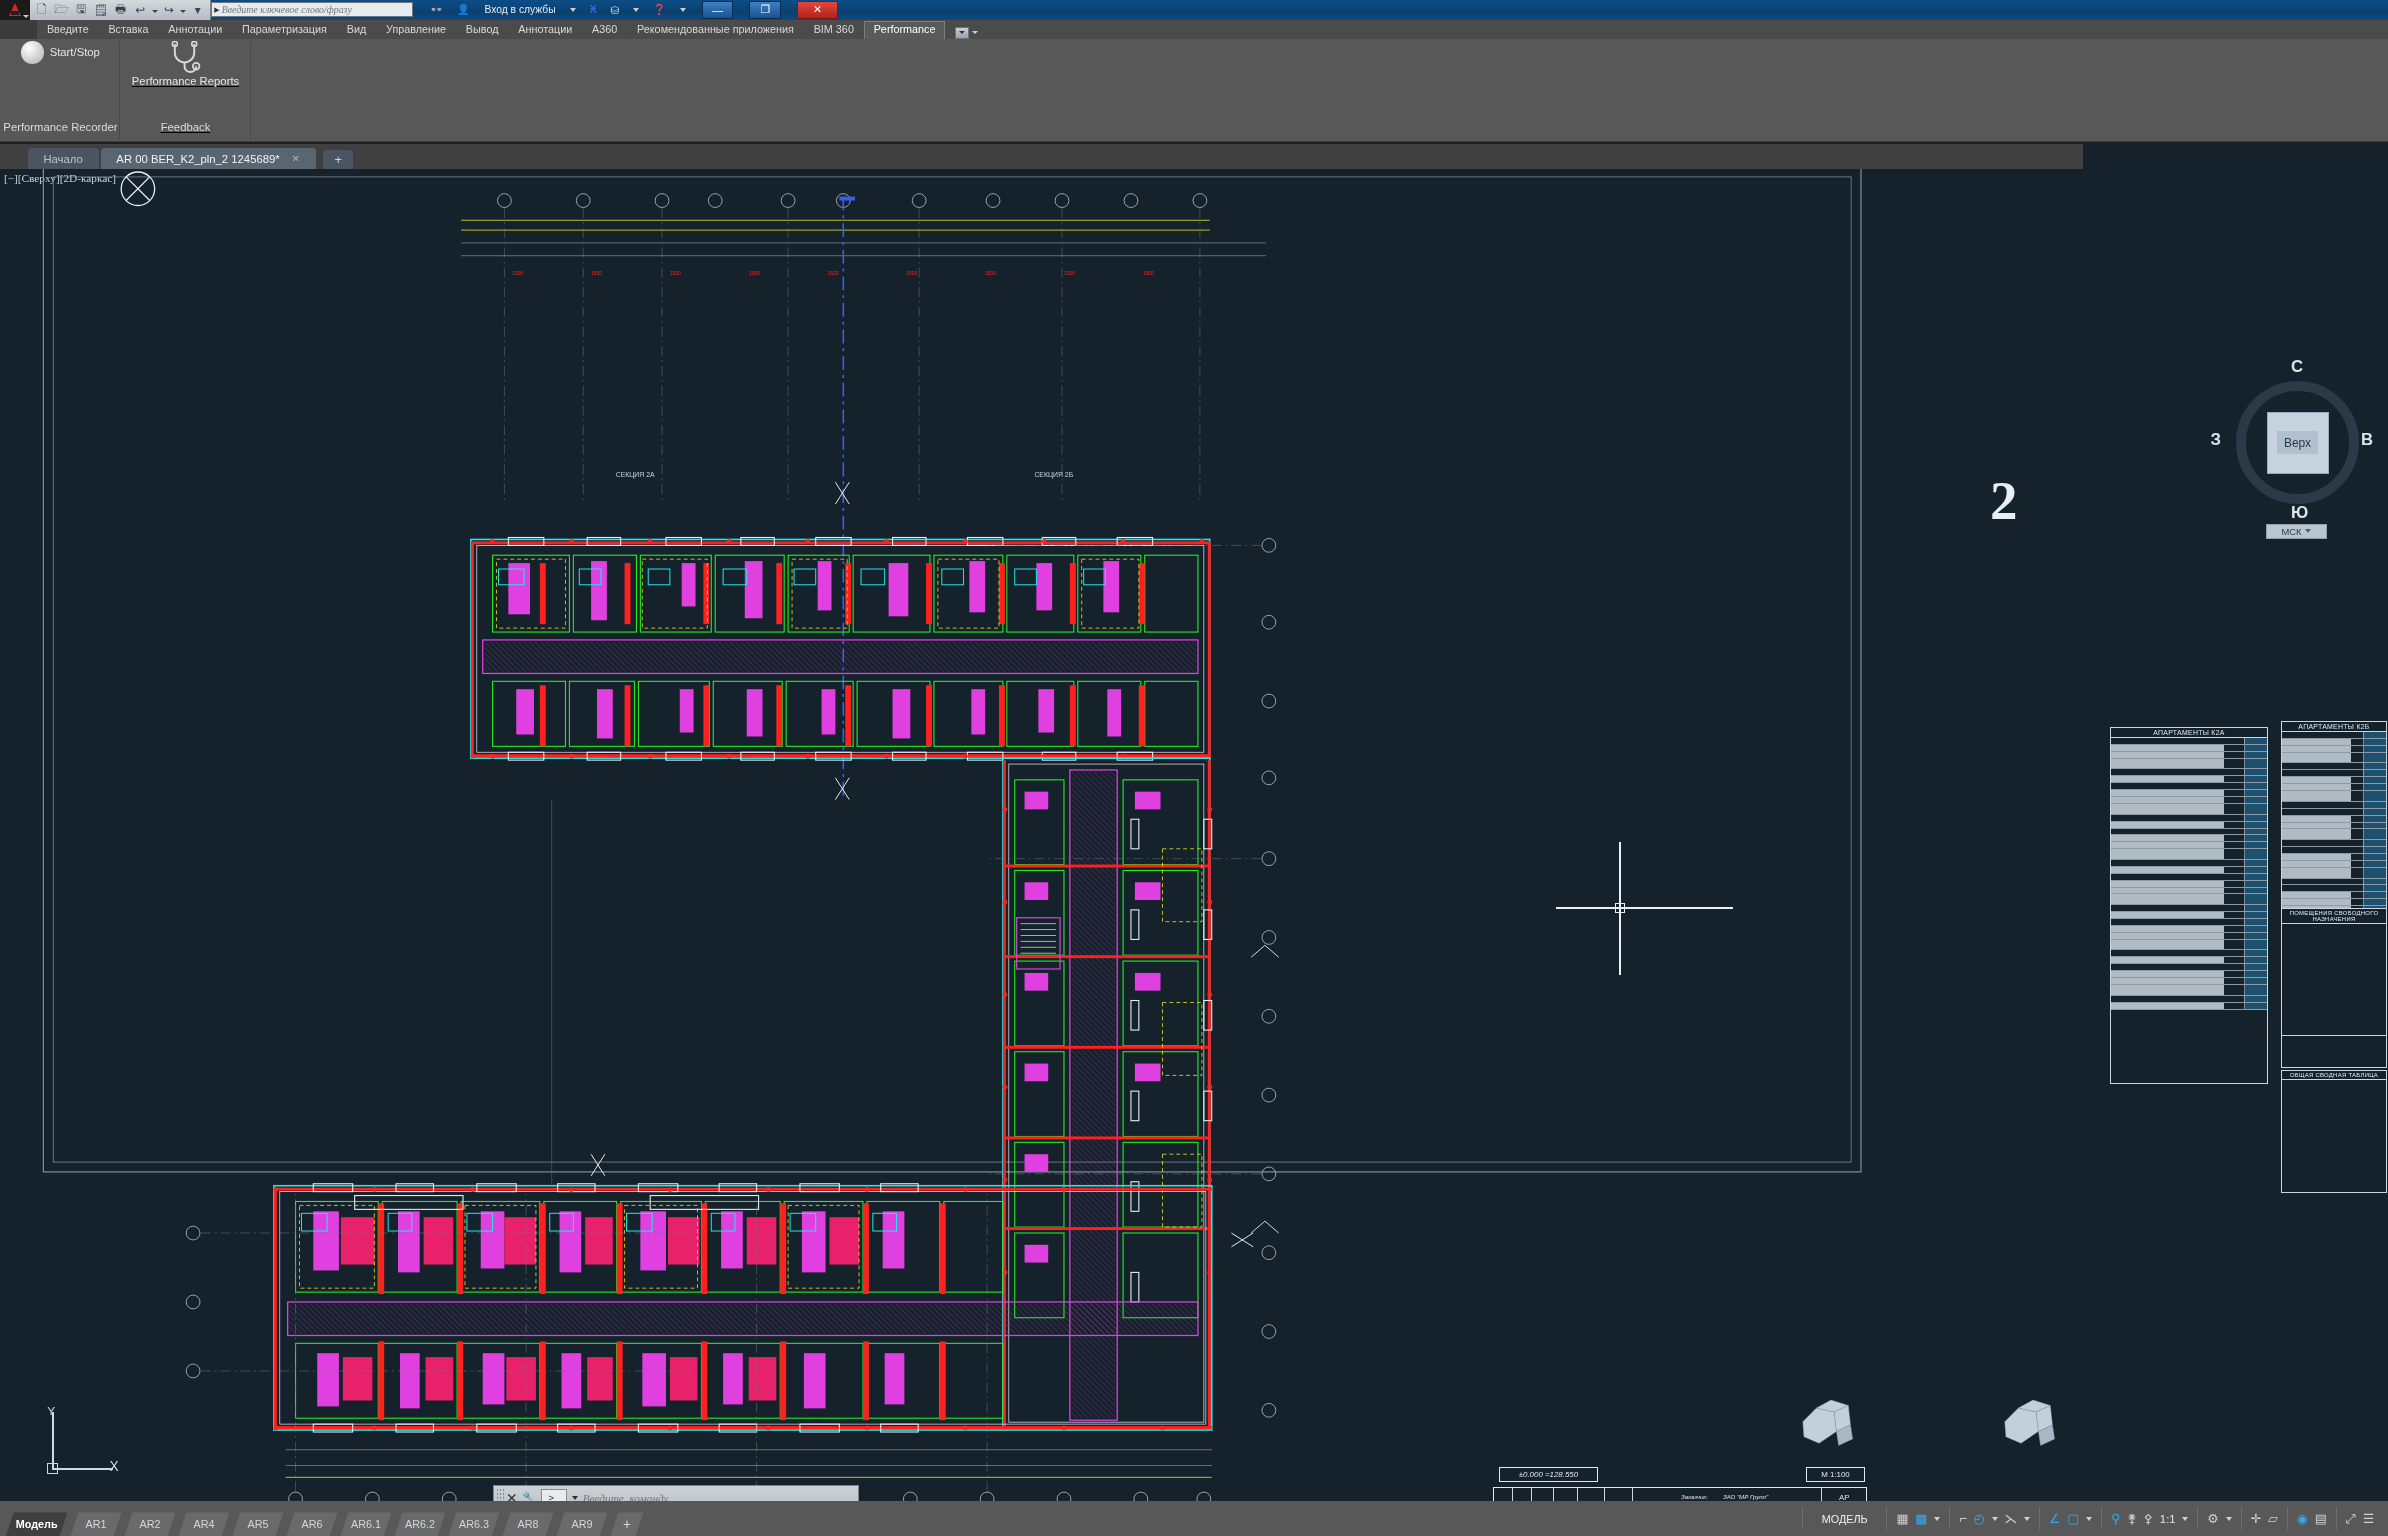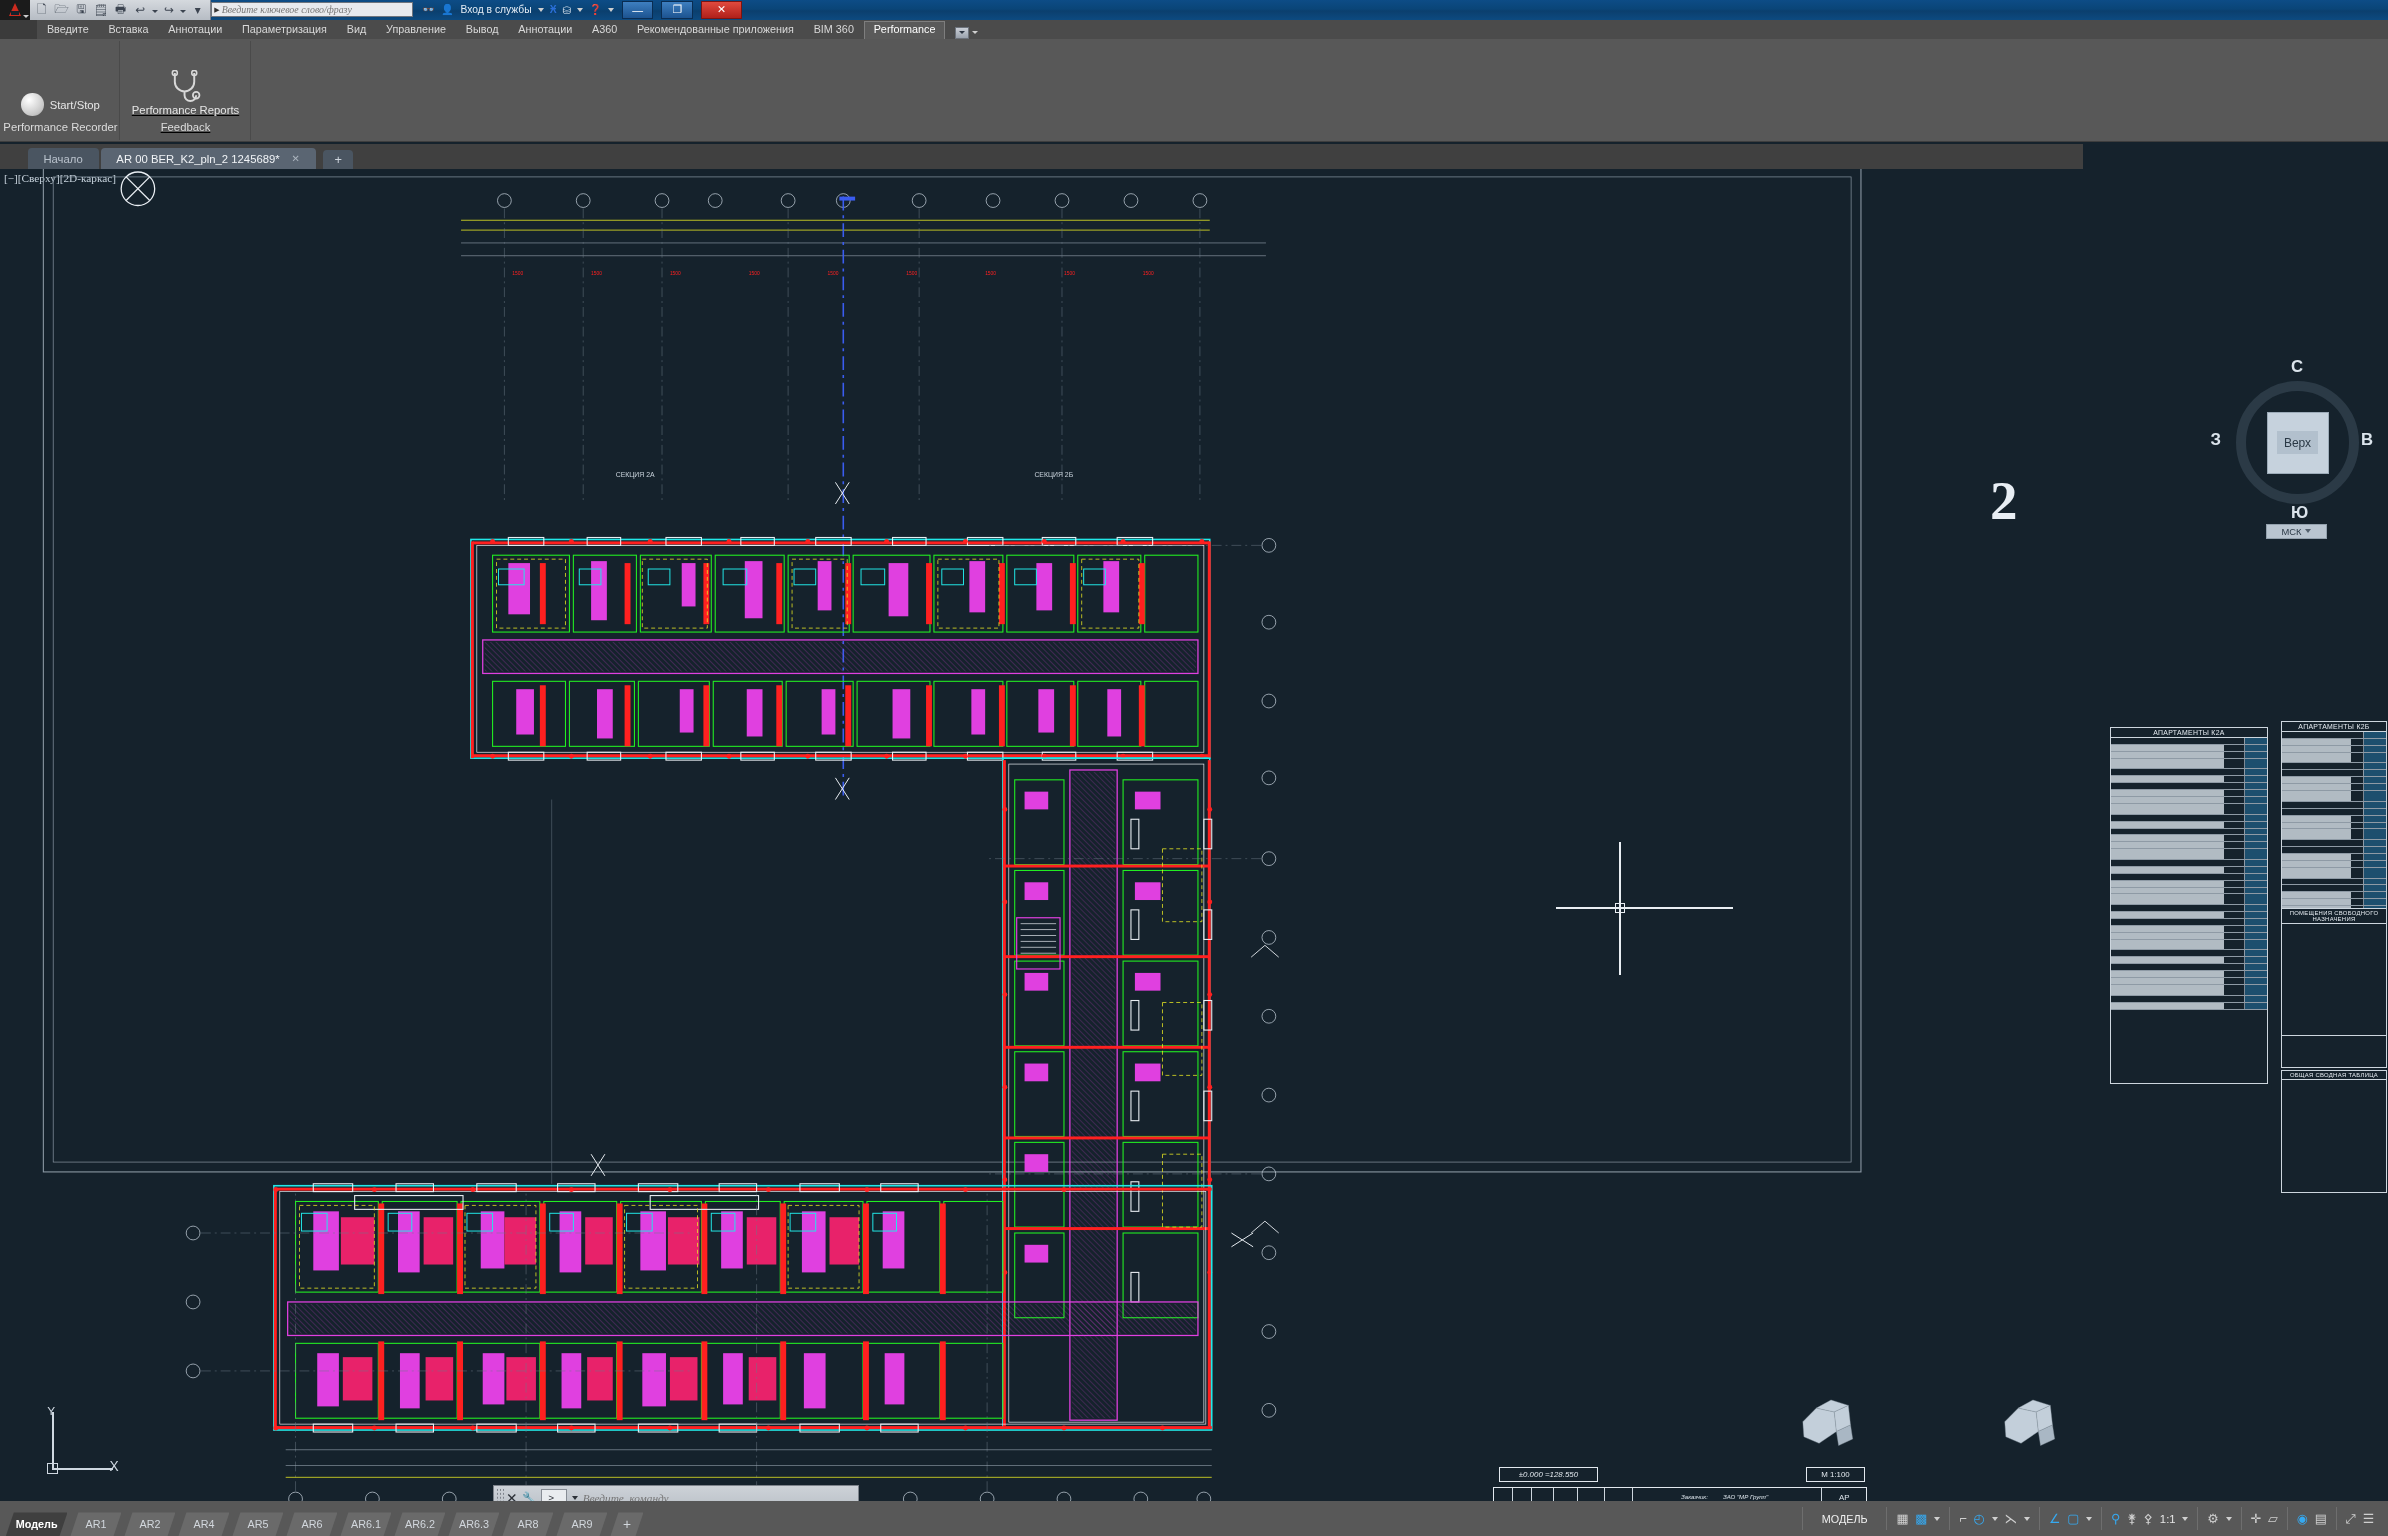--- a/index.html
+++ b/index.html
@@ -15,40 +15,40 @@
   .acad-a::after{content:"";position:absolute;left:-3.9px;top:7.9px;width:7.9px;height:3.9px;background:#15222c;}
   #appdd{position:absolute;right:1px;bottom:2px;width:0;height:0;border-left:3px solid transparent;border-right:3px solid transparent;border-top:3.9px solid #ccc;}
   #qat{height:19.7px;background:linear-gradient(to bottom,#d5d9de,#b6bcc4);display:flex;align-items:center;padding:0 3.9px;gap:3px;border-right:1px solid #7a808a;}
   .qicon{width:16.7px;height:15.8px;display:flex;align-items:center;justify-content:center;font-size:11.8px;color:#3c4450;}
   .qarrow{width:0;height:0;border-left:3px solid transparent;border-right:3px solid transparent;border-top:3.9px solid #3c4450;margin-top:3.9px;}
   #titletext{flex:1;text-align:center;color:#d7e4f2;font-size:11.3px;letter-spacing:0.2px;}
   #titletext .sep{display:inline-block;width:13.8px;}
   #searchbox{width:202px;height:14.8px;background:#e8eaee;border:1px solid #6f757e;display:flex;align-items:center;margin-right:3.9px;}
   #searchbox .arr{width:9.9px;text-align:center;font-size:6.9px;color:#333;}
   #searchbox input{flex:1;border:0;background:transparent;font-family:"Liberation Serif",serif;font-style:italic;font-size:9.9px;color:#6b6b6b;outline:none;}
-  #tbright{display:flex;align-items:center;gap:6px;padding-right:0;color:#e3ecf6;font-size:10.3px;}
+  #tbright{display:flex;align-items:center;gap:14px;padding-right:0;color:#e3ecf6;font-size:10.3px;}
   .tbico{display:flex;align-items:center;justify-content:center;}
   .wbtn{width:31.5px;height:17.7px;display:flex;align-items:center;justify-content:center;color:#fff;font-size:10.8px;
     background:linear-gradient(to bottom,#3e7fc0,#1c5390);border:1px solid #0a2d52;margin-left:2px;}
   .wbtn.close{background:linear-gradient(to bottom,#e04a3e,#b1201a);border-color:#7d1410;width:41px;}
 
   
   #ribbontabs{position:absolute;left:0;top:19.7px;width:2389px;height:19.7px;background:#4b4b4b;display:flex;align-items:flex-end;}
   #ribbontabs .pad{width:37px;height:19.7px;background:#3b3b3b;}
   .rtab{color:#d8d8d8;font-size:10.8px;padding:2px 9.9px 3px;line-height:13.8px;white-space:nowrap;}
   .rtab.active{background:#5a5a5a;border:1px solid #7e7e7e;border-bottom:none;color:#fff;padding:1px 8.9px 3px;}
   #wsdd{margin-left:9.9px;display:flex;align-items:center;gap:3px;}
   .wsq{width:13.8px;height:12.8px;background:linear-gradient(to bottom,#c9ced6,#9aa2ad);border:1px solid #6d737c;display:flex;align-items:center;justify-content:center;}
   .wsq i{width:0;height:0;border-left:3px solid transparent;border-right:3px solid transparent;border-top:3.9px solid #2c3542;font-style:normal;}
   .wsarr{width:0;height:0;border-left:3px solid transparent;border-right:3px solid transparent;border-top:3.9px solid #d0d0d0;}
 
   
   #ribbon{position:absolute;left:0;top:39px;width:2389px;height:103px;background:#585858;border-bottom:1px solid #3e3e3e;}
   .rpanel{position:absolute;top:2px;height:99px;border-right:1px solid #4a4a4a;}
-  .rpanel .body{height:75px;display:flex;align-items:flex-end;justify-content:center;}
+  .rpanel .body{height:75px;display:flex;align-items:flex-start;justify-content:center;}
   .rpanel .ptitle{height:21.7px;display:flex;align-items:center;justify-content:center;color:#dcdcdc;font-size:11.3px;}
   #panel1{left:2px;width:118px;}
   #panel2{left:121px;width:130px;text-decoration:underline;}
   .startstop{display:flex;align-items:center;gap:5.9px;}
   .ssball{width:22.7px;height:22.7px;border-radius:50%;background:radial-gradient(circle at 35% 30%,#ffffff,#c6c6c6 70%,#9b9b9b);}
   .sslabel{color:#e6e6e6;font-size:11.3px;}
   .stetho{display:flex;flex-direction:column;align-items:center;gap:1px;}
   .perfrep{color:#e6e6e6;font-size:11.3px;}
 
   

